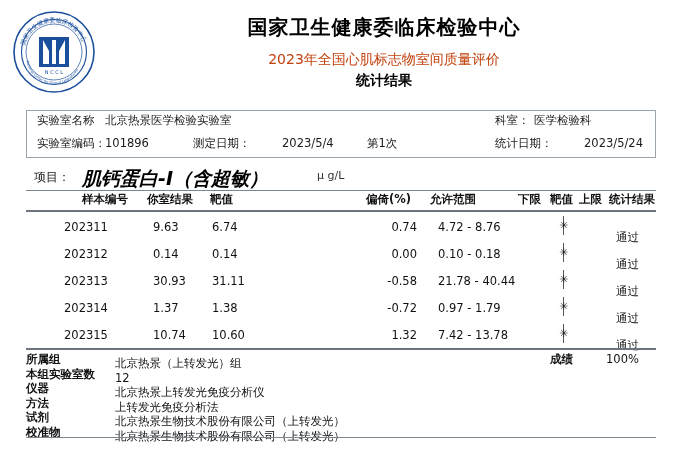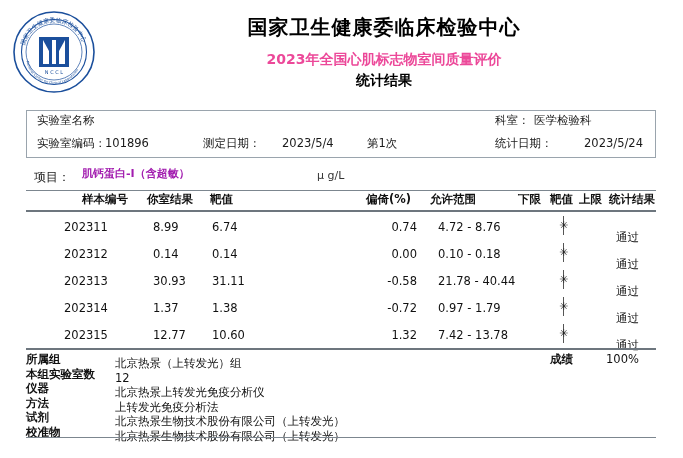--- a/index.html
+++ b/index.html
@@ -19,21 +19,21 @@
     position:absolute;left:12px;top:10px;width:84px;height:84px;
   }
   .title-block{
     position:absolute;left:96px;top:14px;width:576px;text-align:center;
   }
   .main-title{
     font-size:20px;font-weight:bold;letter-spacing:1px;color:#000;
     font-family:"DejaVu Sans","Liberation Sans",sans-serif;
   }
   .sub-title{
-    margin-top:10px;font-size:14px;font-weight:bold;color:#ec4899;
+    margin-top:10px;font-size:14px;font-weight:normal;color:#c2410c;
   }
   .sub-title2{
     margin-top:3px;font-size:14px;font-weight:bold;color:#000;
   }
 
   
   .info-box{
     position:absolute;left:26px;top:110px;width:630px;height:48px;
     border:1px solid #9aa4ad;
     box-sizing:border-box;
@@ -46,21 +46,21 @@
   .info-row.r2{top:25px;}
   .cell{position:absolute;white-space:nowrap;}
 
   
   .project-line{
     position:absolute;left:26px;top:166px;width:630px;height:22px;
     font-size:12px;
     margin-left:8px;
   }
   .proj-label{position:absolute;left:0;top:3px;color:#222;}
-  .proj-name{position:absolute;left:48px;top:0px;font-size:11px;font-weight:bold;color:#a21caf;}
+  .proj-name{position:absolute;left:48px;top:0px;font-size:19px;font-weight:bold;color:#000000;font-style:italic;}
   .proj-unit{position:absolute;left:283px;top:3px;font-size:11px;color:#333;}
 
   .rule{
     position:absolute;left:26px;width:630px;height:1px;background:#7c868f;
   }
   .rule.top{top:190px;}
   .rule.mid{top:210px;height:2px;background:#6d767e;}
   .rule.bottom{top:348px;height:2px;background:#6d767e;}
   .rule.footend{top:437px;}
 
@@ -150,27 +150,28 @@
     <div class="title-block">
       <div class="main-title">国家卫生健康委临床检验中心</div>
       <div class="sub-title">2023年全国心肌标志物室间质量评价</div>
       <div class="sub-title2">统计结果</div>
     </div>
   </div>
 
   <div class="info-box">
     <div class="info-row r1">
       <span class="cell" style="left:10px;">实验室名称</span>
+      <span class="cell" style="left:78px;">北京热景医学检验实验室</span>
       <span class="cell" style="left:468px;">科室：</span>
       <span class="cell" style="left:507px;">医学检验科</span>
     </div>
     <div class="info-row r2">
       <span class="cell" style="left:10px;">实验室编码：</span>
       <span class="cell" style="left:78px;">101896</span>
-      <span class="cell" style="left:176px;">测定日期：</span>
+      <span class="cell" style="left:166px;">测定日期：</span>
       <span class="cell" style="left:255px;">2023/5/4</span>
       <span class="cell" style="left:340px;">第1次</span>
       <span class="cell" style="left:468px;">统计日期：</span>
       <span class="cell" style="left:557px;text-align:right;">2023/5/24</span>
     </div>
   </div>
 
   <div class="project-line">
     <span class="proj-label">项目：</span>
     <span class="proj-name">肌钙蛋白-I（含超敏）</span>
@@ -190,21 +191,21 @@
     <span class="cell hdr-high">上限</span>
     <span class="cell hdr-result">统计结果</span>
   </div>
 
   <div class="rule mid"></div>
 
   <div class="tbody">
 
     <div class="trow">
       <span class="c col-sample">202311</span>
-      <span class="c col-yours">8.99</span>
+      <span class="c col-yours">9.63</span>
       <span class="c col-target">6.74</span>
       <span class="c col-bias">0.74</span>
       <span class="c col-range">4.72 - 8.76</span>
       <span class="marker">
           <span class="bar"></span>
           <span class="star">✳</span>
         </span>
       <span class="c col-result">通过</span>
     </div>
 
@@ -242,21 +243,21 @@
       <span class="c col-range">0.97 - 1.79</span>
       <span class="marker">
           <span class="bar"></span>
           <span class="star">✳</span>
         </span>
       <span class="c col-result">通过</span>
     </div>
 
     <div class="trow">
       <span class="c col-sample">202315</span>
-      <span class="c col-yours">12.77</span>
+      <span class="c col-yours">10.74</span>
       <span class="c col-target">10.60</span>
       <span class="c col-bias">1.32</span>
       <span class="c col-range">7.42 - 13.78</span>
       <span class="marker">
           <span class="bar"></span>
           <span class="star">✳</span>
         </span>
       <span class="c col-result">通过</span>
     </div>
 

